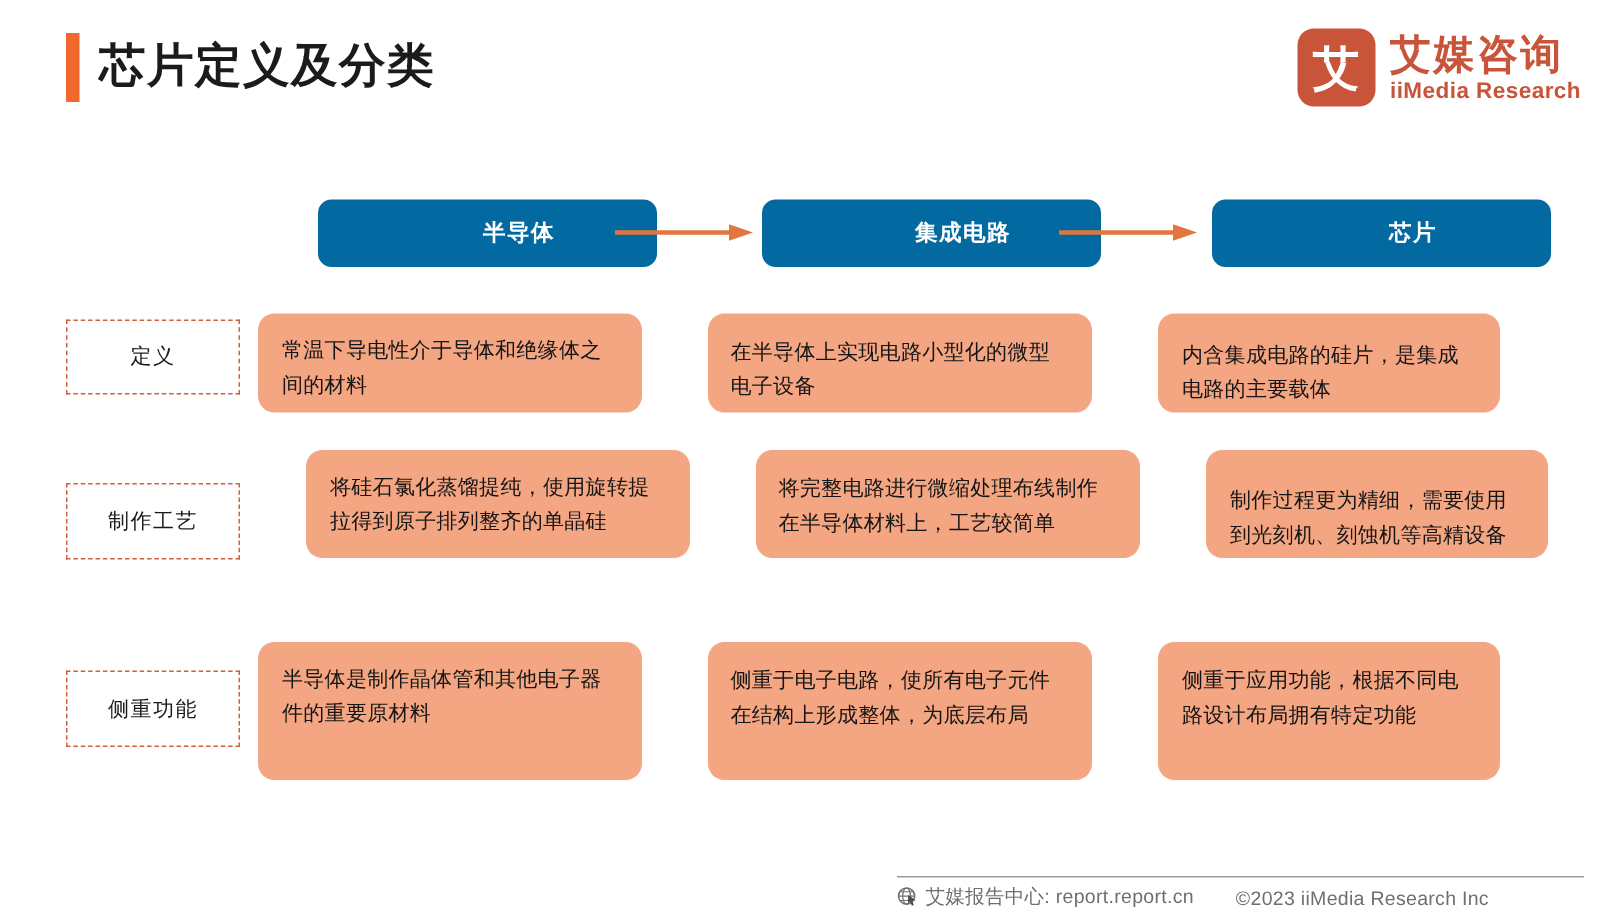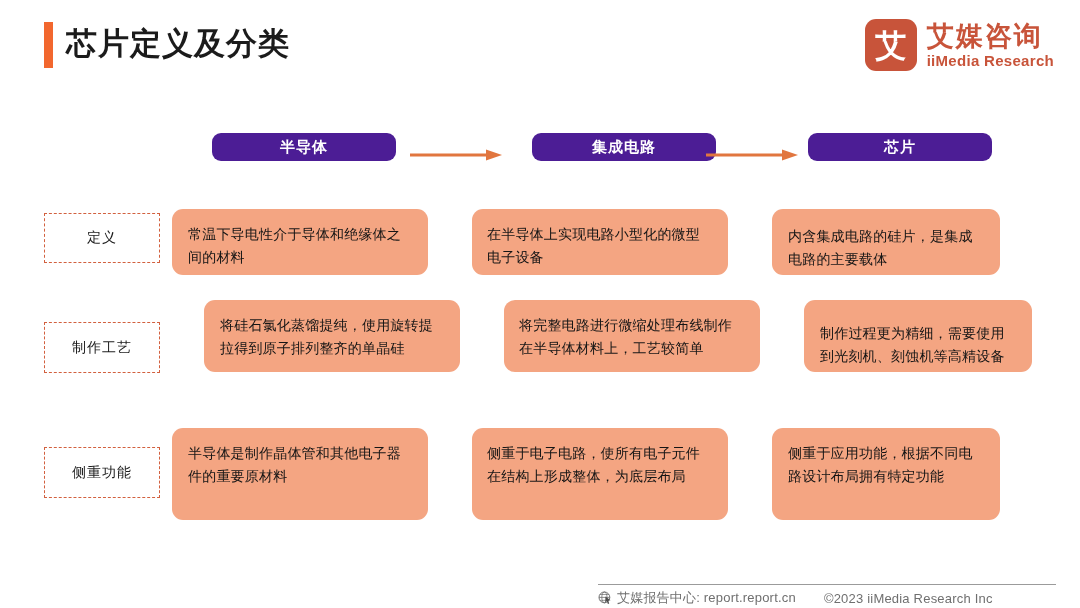--- a/index.html
+++ b/index.html
@@ -85,33 +85,34 @@
     font-weight: 700;
     letter-spacing: 0.3px;
     line-height: 17px;
     white-space: nowrap;
   }
 
   
   .flow-box {
     position: absolute;
     top: 133px;
-    height: 28px;
-    background: #4c1d95;
+    height: 45px;
+    background: #0369a1;
     border-radius: 9px;
     color: #ffffff;
     font-size: 15px;
     font-weight: 700;
     letter-spacing: 1px;
     display: flex;
     align-items: center;
     justify-content: center;
+    padding-left: 42px;
   }
   #flow-box-0 { left: 212px; width: 184px; }
-  #flow-box-1 { left: 532px; width: 184px; }
+  #flow-box-1 { left: 508px; width: 184px; }
   #flow-box-2 { left: 808px; width: 184px; }
 
   .flow-arrow {
     position: absolute;
     top: 148px;
     height: 14px;
     width: 92px;
   }
   #flow-arrow-0 { left: 410px; }
   #flow-arrow-1 { left: 706px; }

